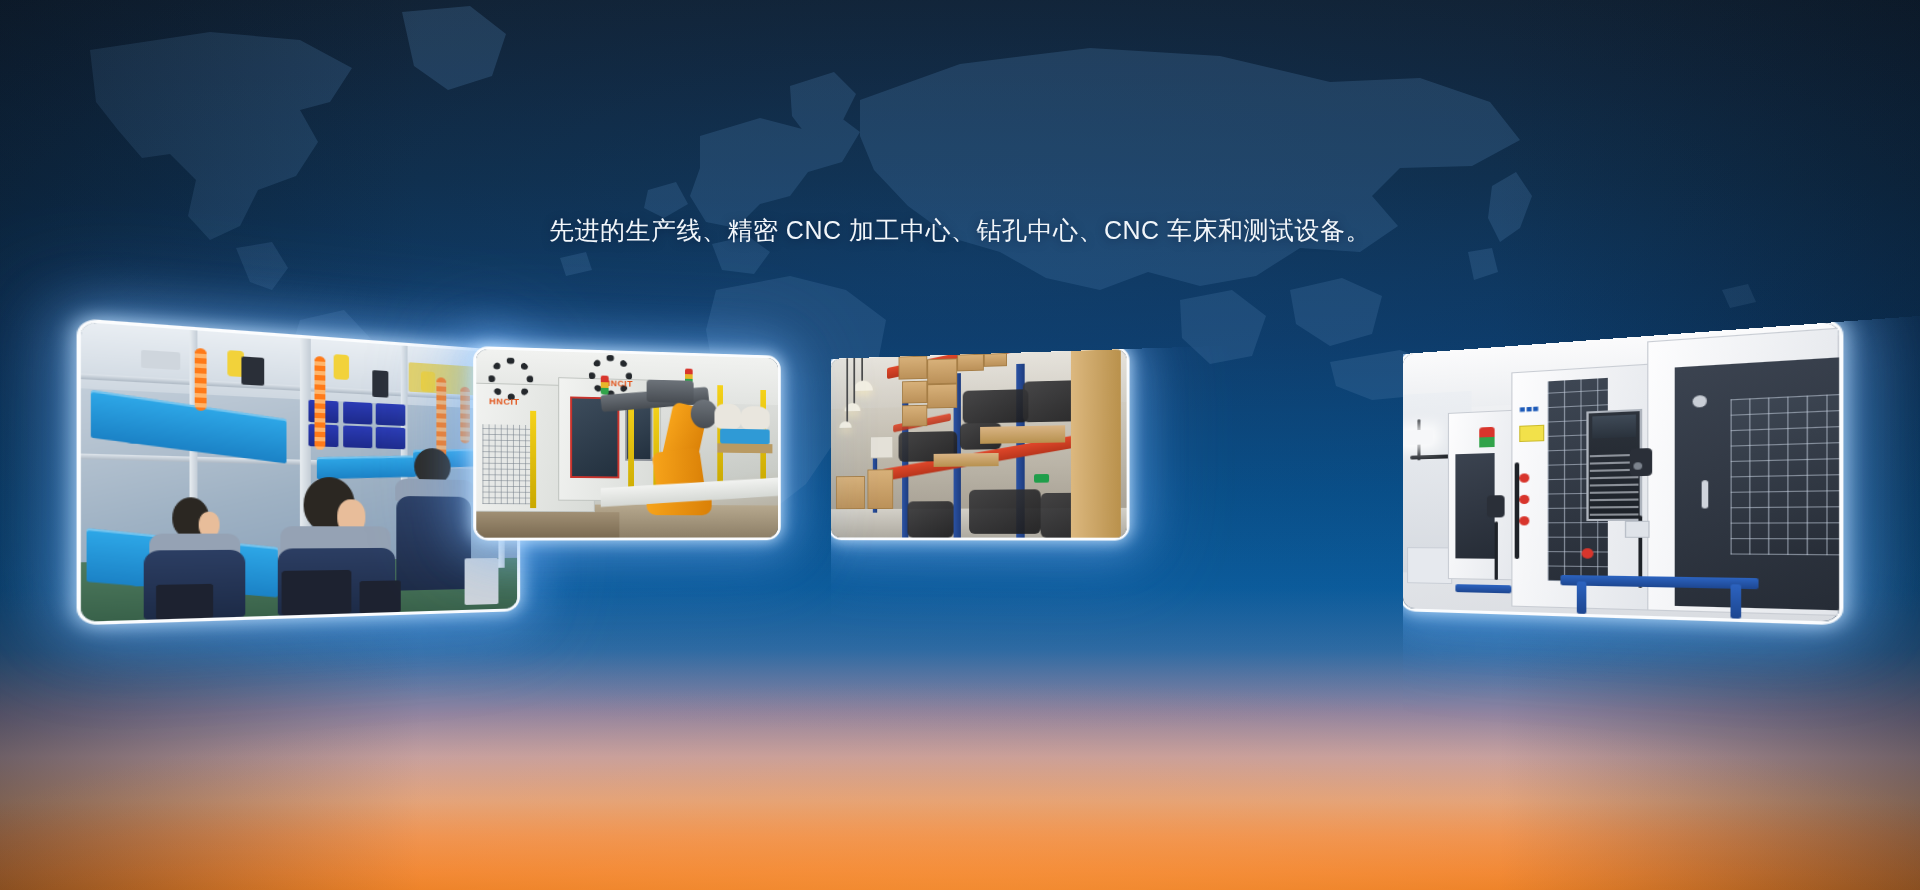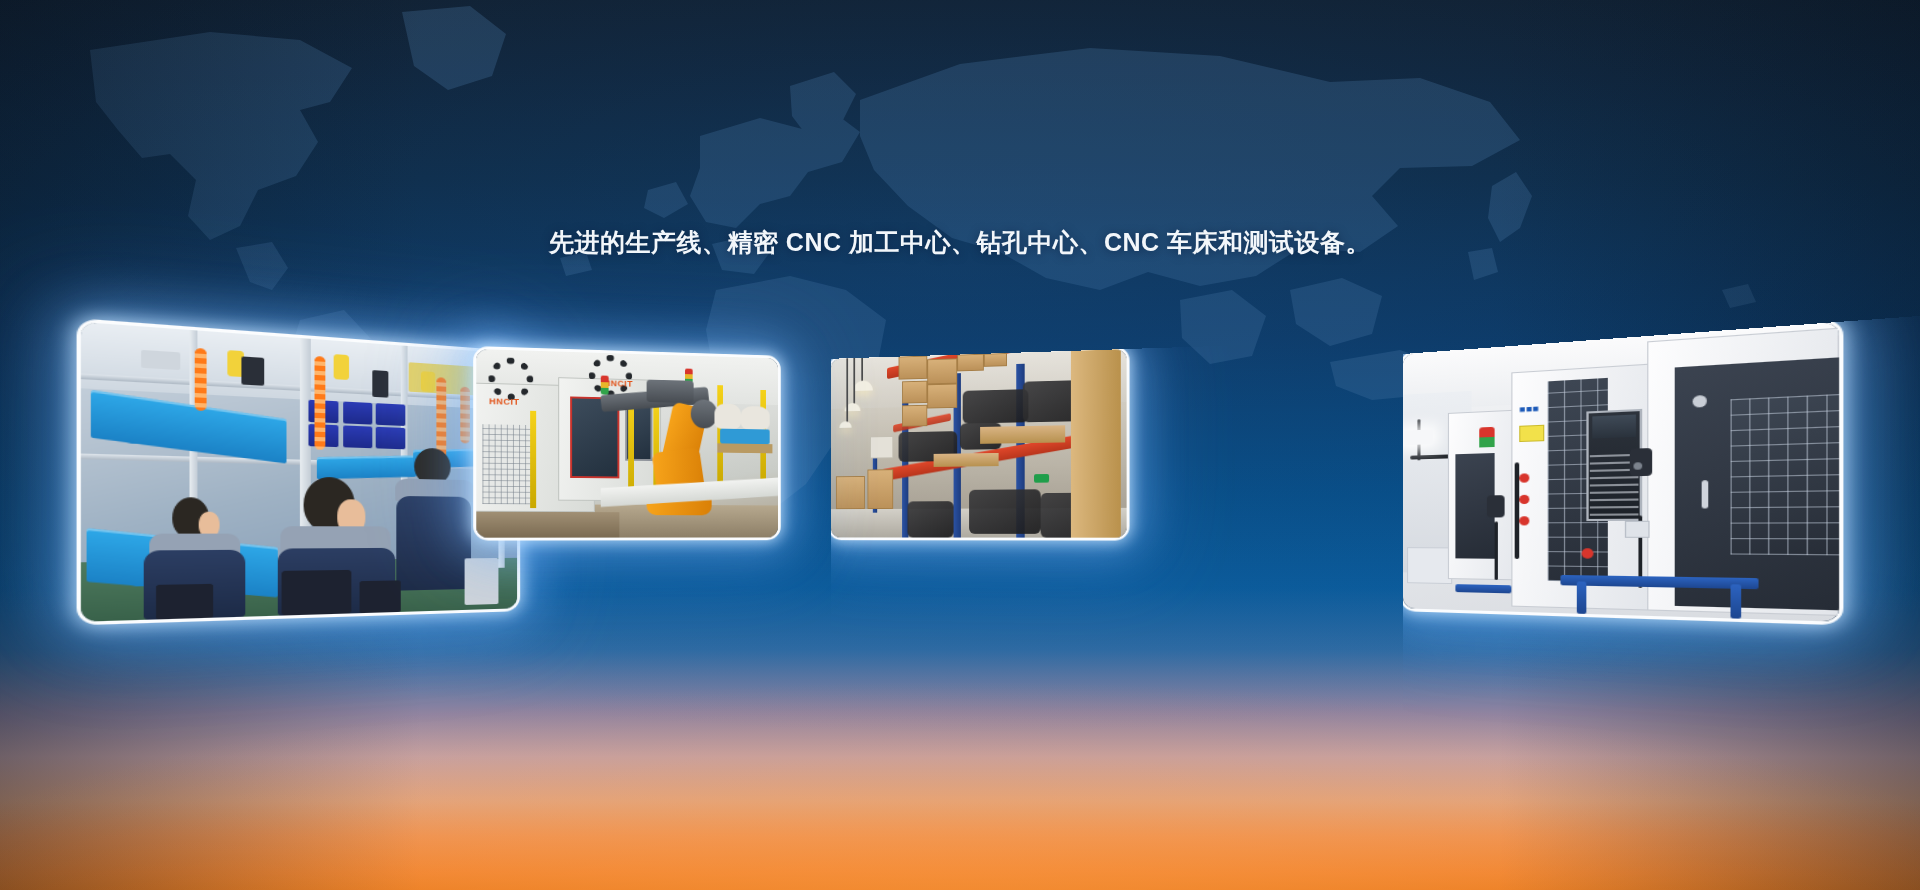--- a/index.html
+++ b/index.html
@@ -54,22 +54,22 @@
   }
 
   
   .headings{ position:absolute; left:0; right:0; top:196px; text-align:center; z-index:8; }
   .title{
     font-size:57px; line-height:1.12; font-weight:700; color:#ffffff;
     letter-spacing:1px;
     text-shadow:0 2px 14px rgba(0,20,50,.55);
   }
   .subtitle{
-    margin-top:30px;
-    font-size:25px; line-height:1.3; font-weight:700; color:#f2f6fa;
+    margin-top:18px;
+    font-size:25px; line-height:1.3; font-weight:400; color:#f2f6fa;
     letter-spacing:.5px;
     text-shadow:0 1px 8px rgba(0,20,50,.5);
   }
 
   
   .stage{
     position:absolute; left:0; right:0; top:340px; height:420px;
     perspective:1150px; perspective-origin:50% 46%;
     transform-style:preserve-3d;
     z-index:6;

